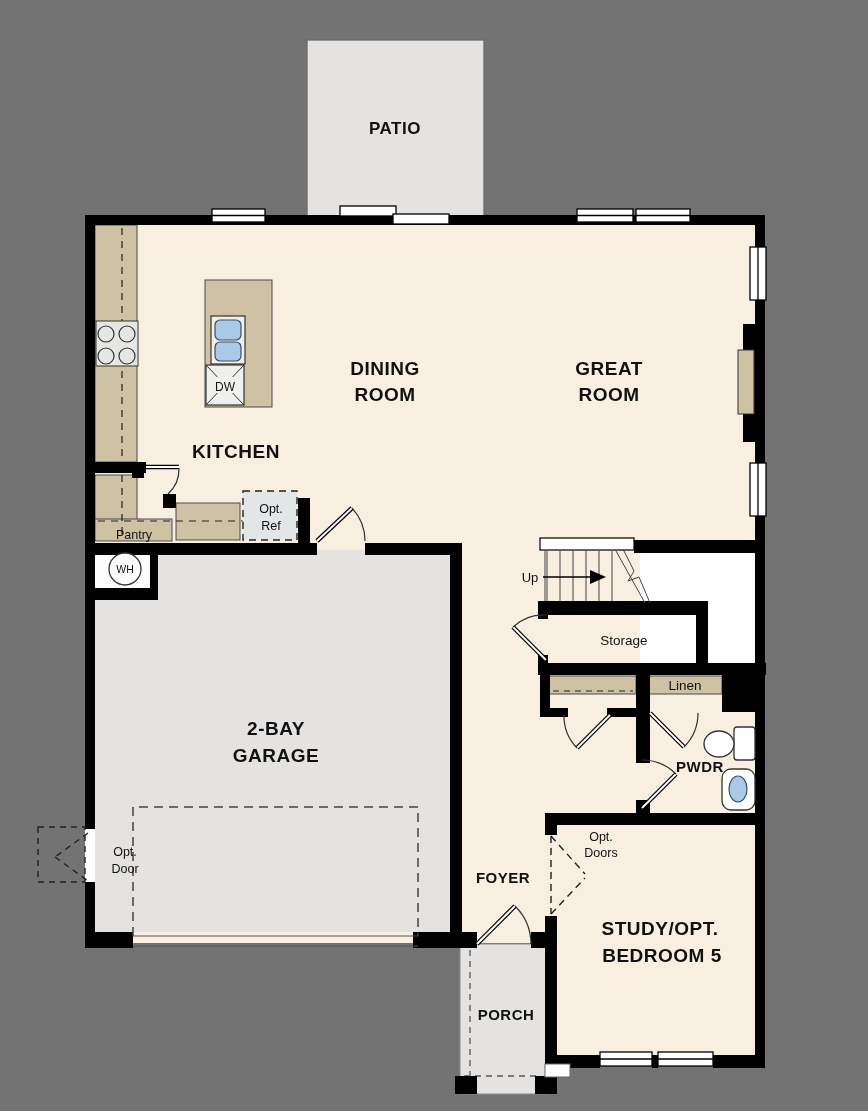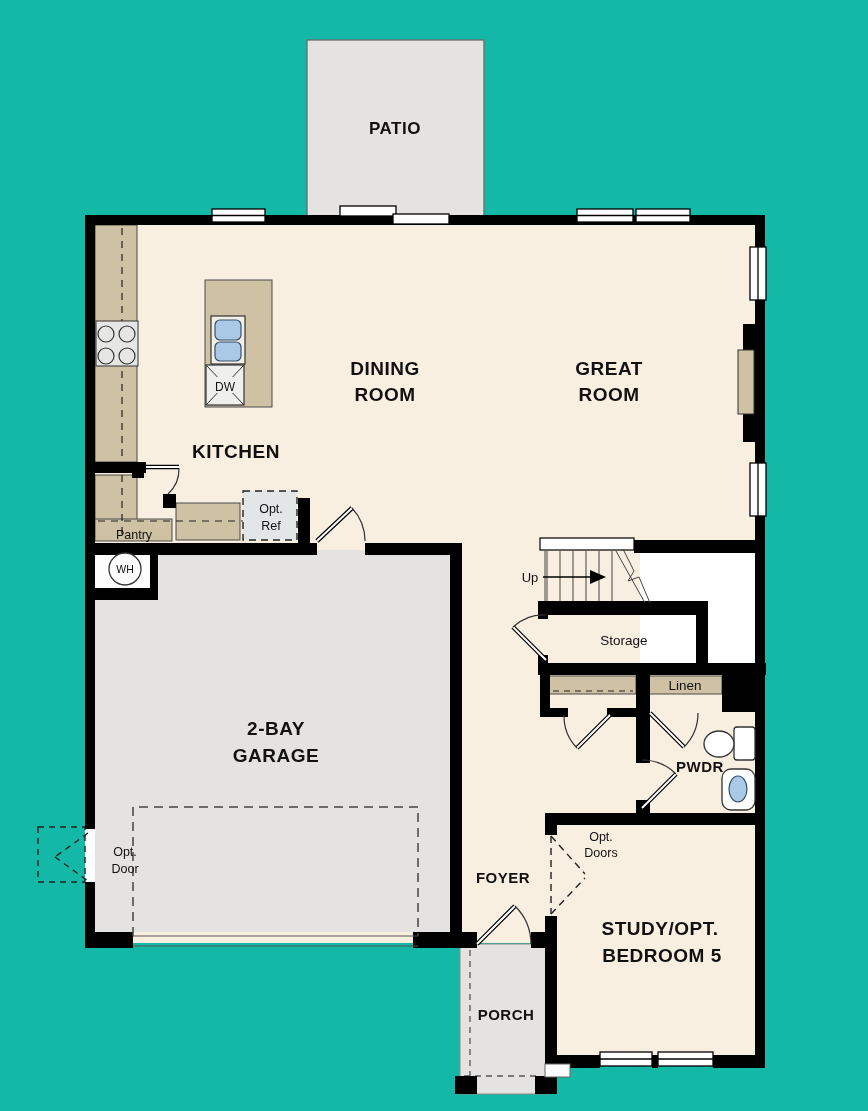--- a/index.html
+++ b/index.html
@@ -1,16 +1,16 @@
 <!DOCTYPE html>
 <html><head>
 <meta charset="utf-8">
 <style>
   html,body{margin:0;padding:0;background:#ffffff;}
-  .stage{position:relative;width:868px;height:1111px;background:#14b8a6;overflow:hidden;
+  .stage{position:relative;width:868px;height:1111px;background:#737373;overflow:hidden;
          font-family:"Liberation Sans", sans-serif;}
   svg{position:absolute;left:0;top:0;}
   text{fill:#111111;}
   .room-lbl{font-size:19px;font-weight:700;letter-spacing:0.5px;}
   .room-lbl-sm{font-size:15px;font-weight:700;letter-spacing:0.5px;}
   .feat-lbl{font-size:12.5px;font-weight:400;}
   .tiny-lbl{font-size:10.5px;font-weight:400;}
 </style>
 </head>
 <body>

